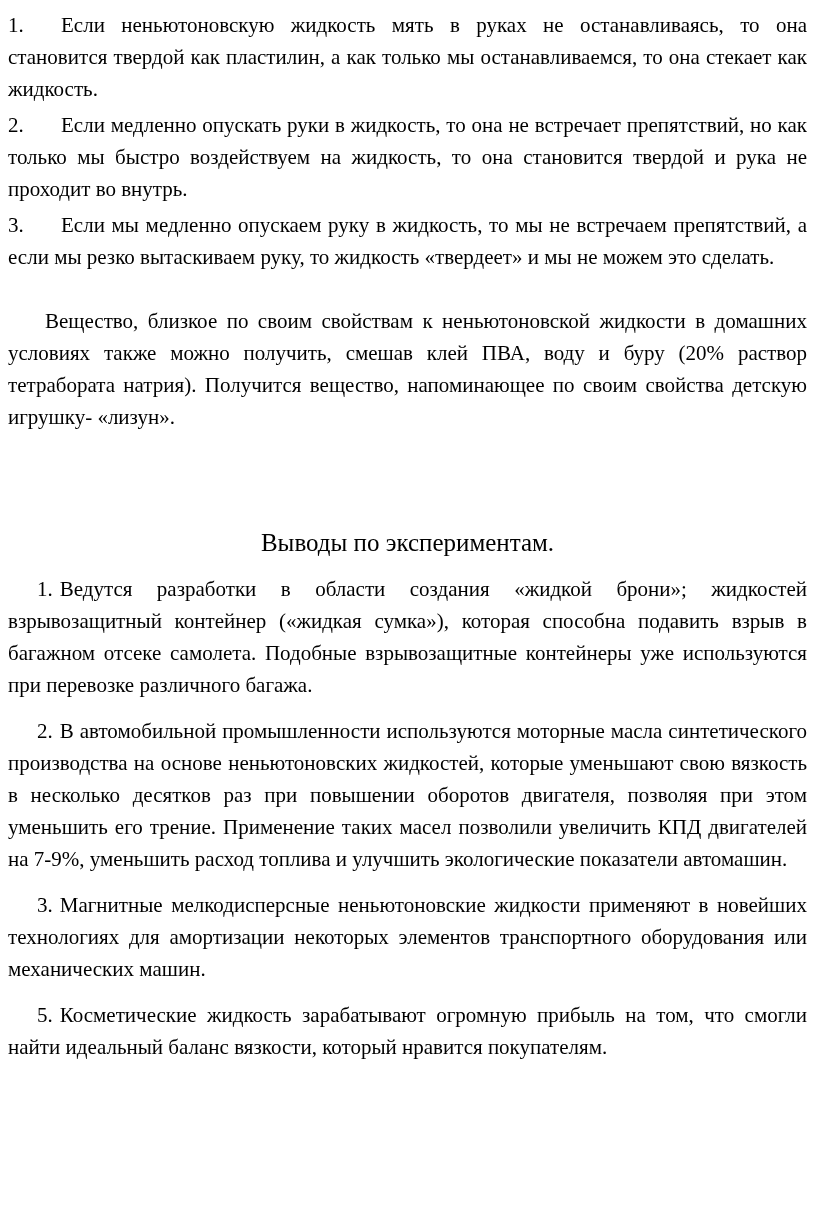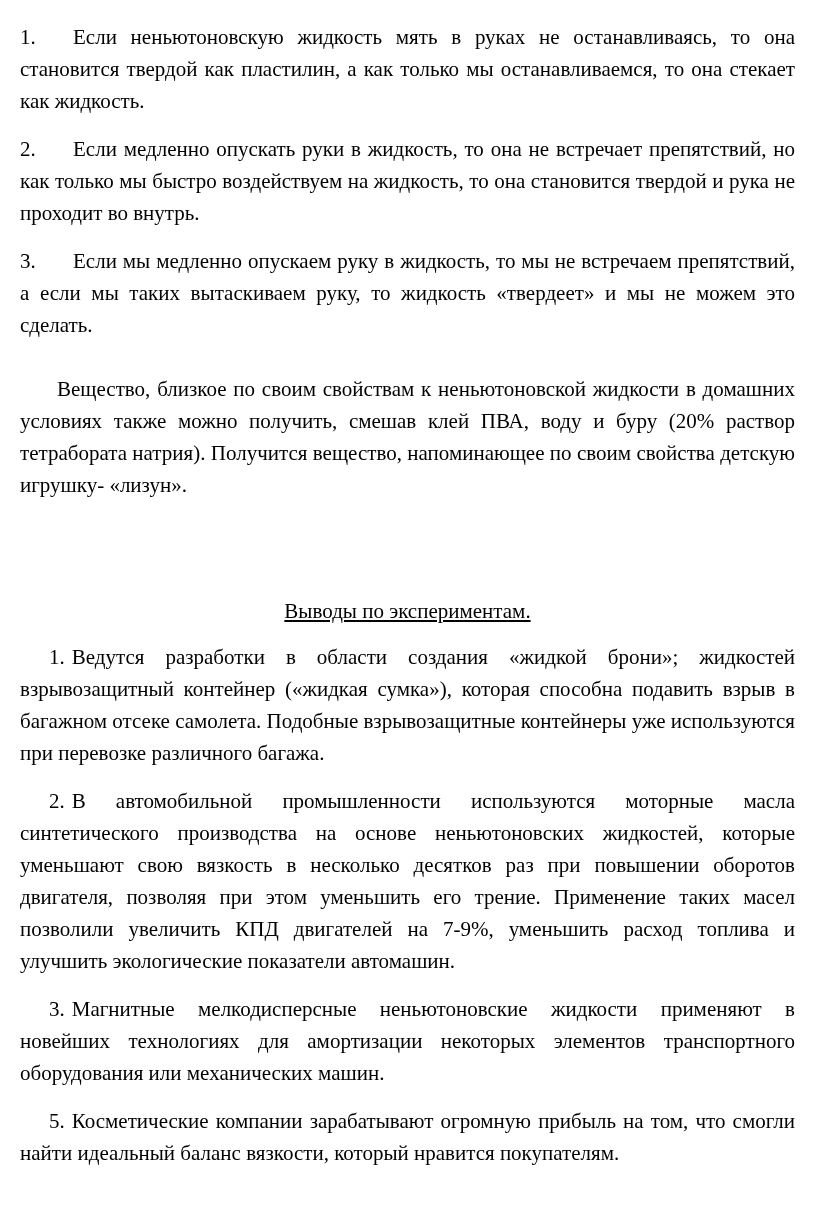--- a/index.html
+++ b/index.html
@@ -12,62 +12,61 @@
       min-height: 1211px;
       box-sizing: border-box;
       padding: 5px 5px 12px 4px;
       background: #ffffff;
       color: #000000;
       font-family: "Liberation Serif", "DejaVu Serif", serif;
       font-size: 21px;
       line-height: 32px;
       text-align: justify;
     }
-    p { margin: 16px; }
+    p { margin: 4px; }
     .obs .num {
       display: inline-block;
       width: 53px;
     }
     .substance {
       margin-top: 32px;
       text-indent: 37px;
     }
     .heading {
       margin: 94px 0 14px 0;
       text-align: center;
       font-weight: 400;
-      font-size: 21px;
+      font-size: 25px;
       line-height: 32px;
-      text-decoration: underline;
     }
     .conclusion {
       margin-top: 14px;
       text-indent: 29px;
     }
     .conclusion .num {
       margin-right: 7px;
     }
   </style>
 </head>
 <body>
 
 <div class="page">
 
   <p class="obs"><span class="num">1.</span><span>Если неньютоновскую жидкость мять в руках не останавливаясь, то она становится твердой как пластилин, а как только мы останавливаемся, то она стекает как жидкость.</span></p>
 
   <p class="obs"><span class="num">2.</span><span>Если медленно опускать руки в жидкость, то она не встречает препятствий, но как только мы быстро воздействуем на жидкость, то она становится твердой и рука не проходит во внутрь.</span></p>
 
-  <p class="obs"><span class="num">3.</span><span>Если мы медленно опускаем руку в жидкость, то мы не встречаем препятствий, а если мы таких вытаскиваем руку, то жидкость «твердеет» и мы не можем это сделать.</span></p>
+  <p class="obs"><span class="num">3.</span><span>Если мы медленно опускаем руку в жидкость, то мы не встречаем препятствий, а если мы резко вытаскиваем руку, то жидкость «твердеет» и мы не можем это сделать.</span></p>
 
   <p class="substance">Вещество, близкое по своим свойствам к неньютоновской жидкости в домашних условиях также можно получить, смешав клей ПВА, воду и буру (20% раствор тетрабората натрия). Получится вещество, напоминающее по своим свойства детскую игрушку- «лизун».</p>
 
   <h2 class="heading">Выводы по экспериментам.</h2>
 
   <p class="conclusion"><span class="num">1.</span><span>Ведутся разработки в области создания «жидкой брони»; жидкостей взрывозащитный контейнер («жидкая сумка»), которая способна подавить взрыв в багажном отсеке самолета. Подобные взрывозащитные контейнеры уже используются при перевозке различного багажа.</span></p>
 
   <p class="conclusion"><span class="num">2.</span><span>В автомобильной промышленности используются моторные масла синтетического производства на основе неньютоновских жидкостей, которые уменьшают свою вязкость в несколько десятков раз при повышении оборотов двигателя, позволяя при этом уменьшить его трение. Применение таких масел позволили увеличить КПД двигателей на 7-9%, уменьшить расход топлива и улучшить экологические показатели автомашин.</span></p>
 
   <p class="conclusion"><span class="num">3.</span><span>Магнитные мелкодисперсные неньютоновские жидкости применяют в новейших технологиях для амортизации некоторых элементов транспортного оборудования или механических машин.</span></p>
 
 
-  <p class="conclusion"><span class="num">5.</span><span>Косметические компании зарабатывают огромную прибыль на том, что смогли найти идеальный баланс вязкости, который нравится покупателям.</span></p>
+  <p class="conclusion"><span class="num">5.</span><span>Косметические жидкость зарабатывают огромную прибыль на том, что смогли найти идеальный баланс вязкости, который нравится покупателям.</span></p>
 
 </div>
 
 </body></html>

